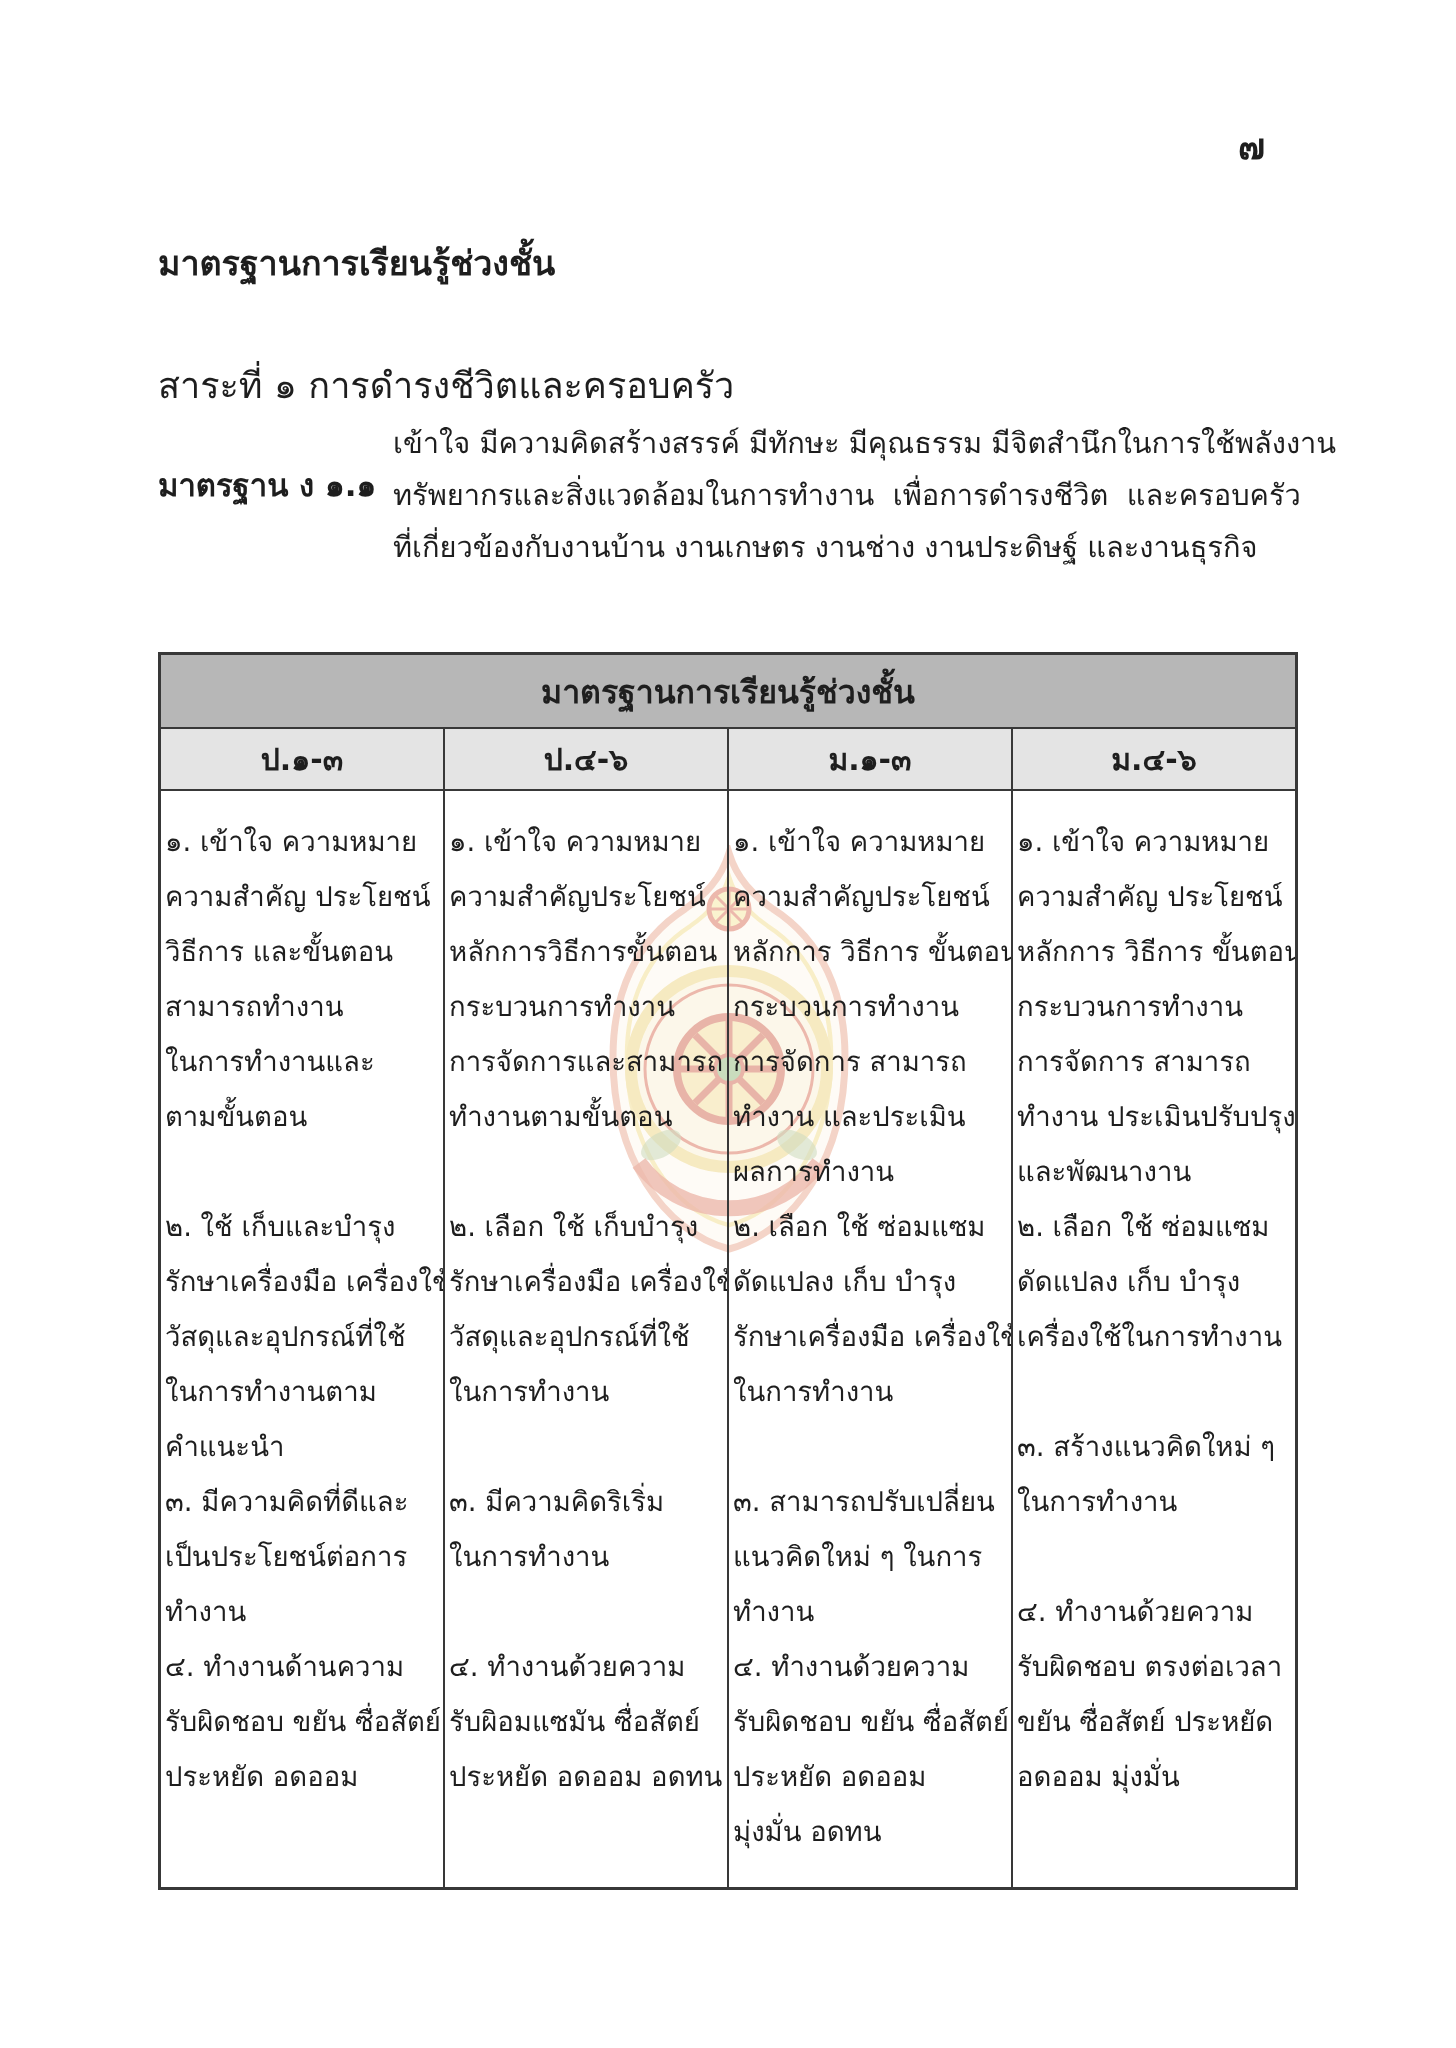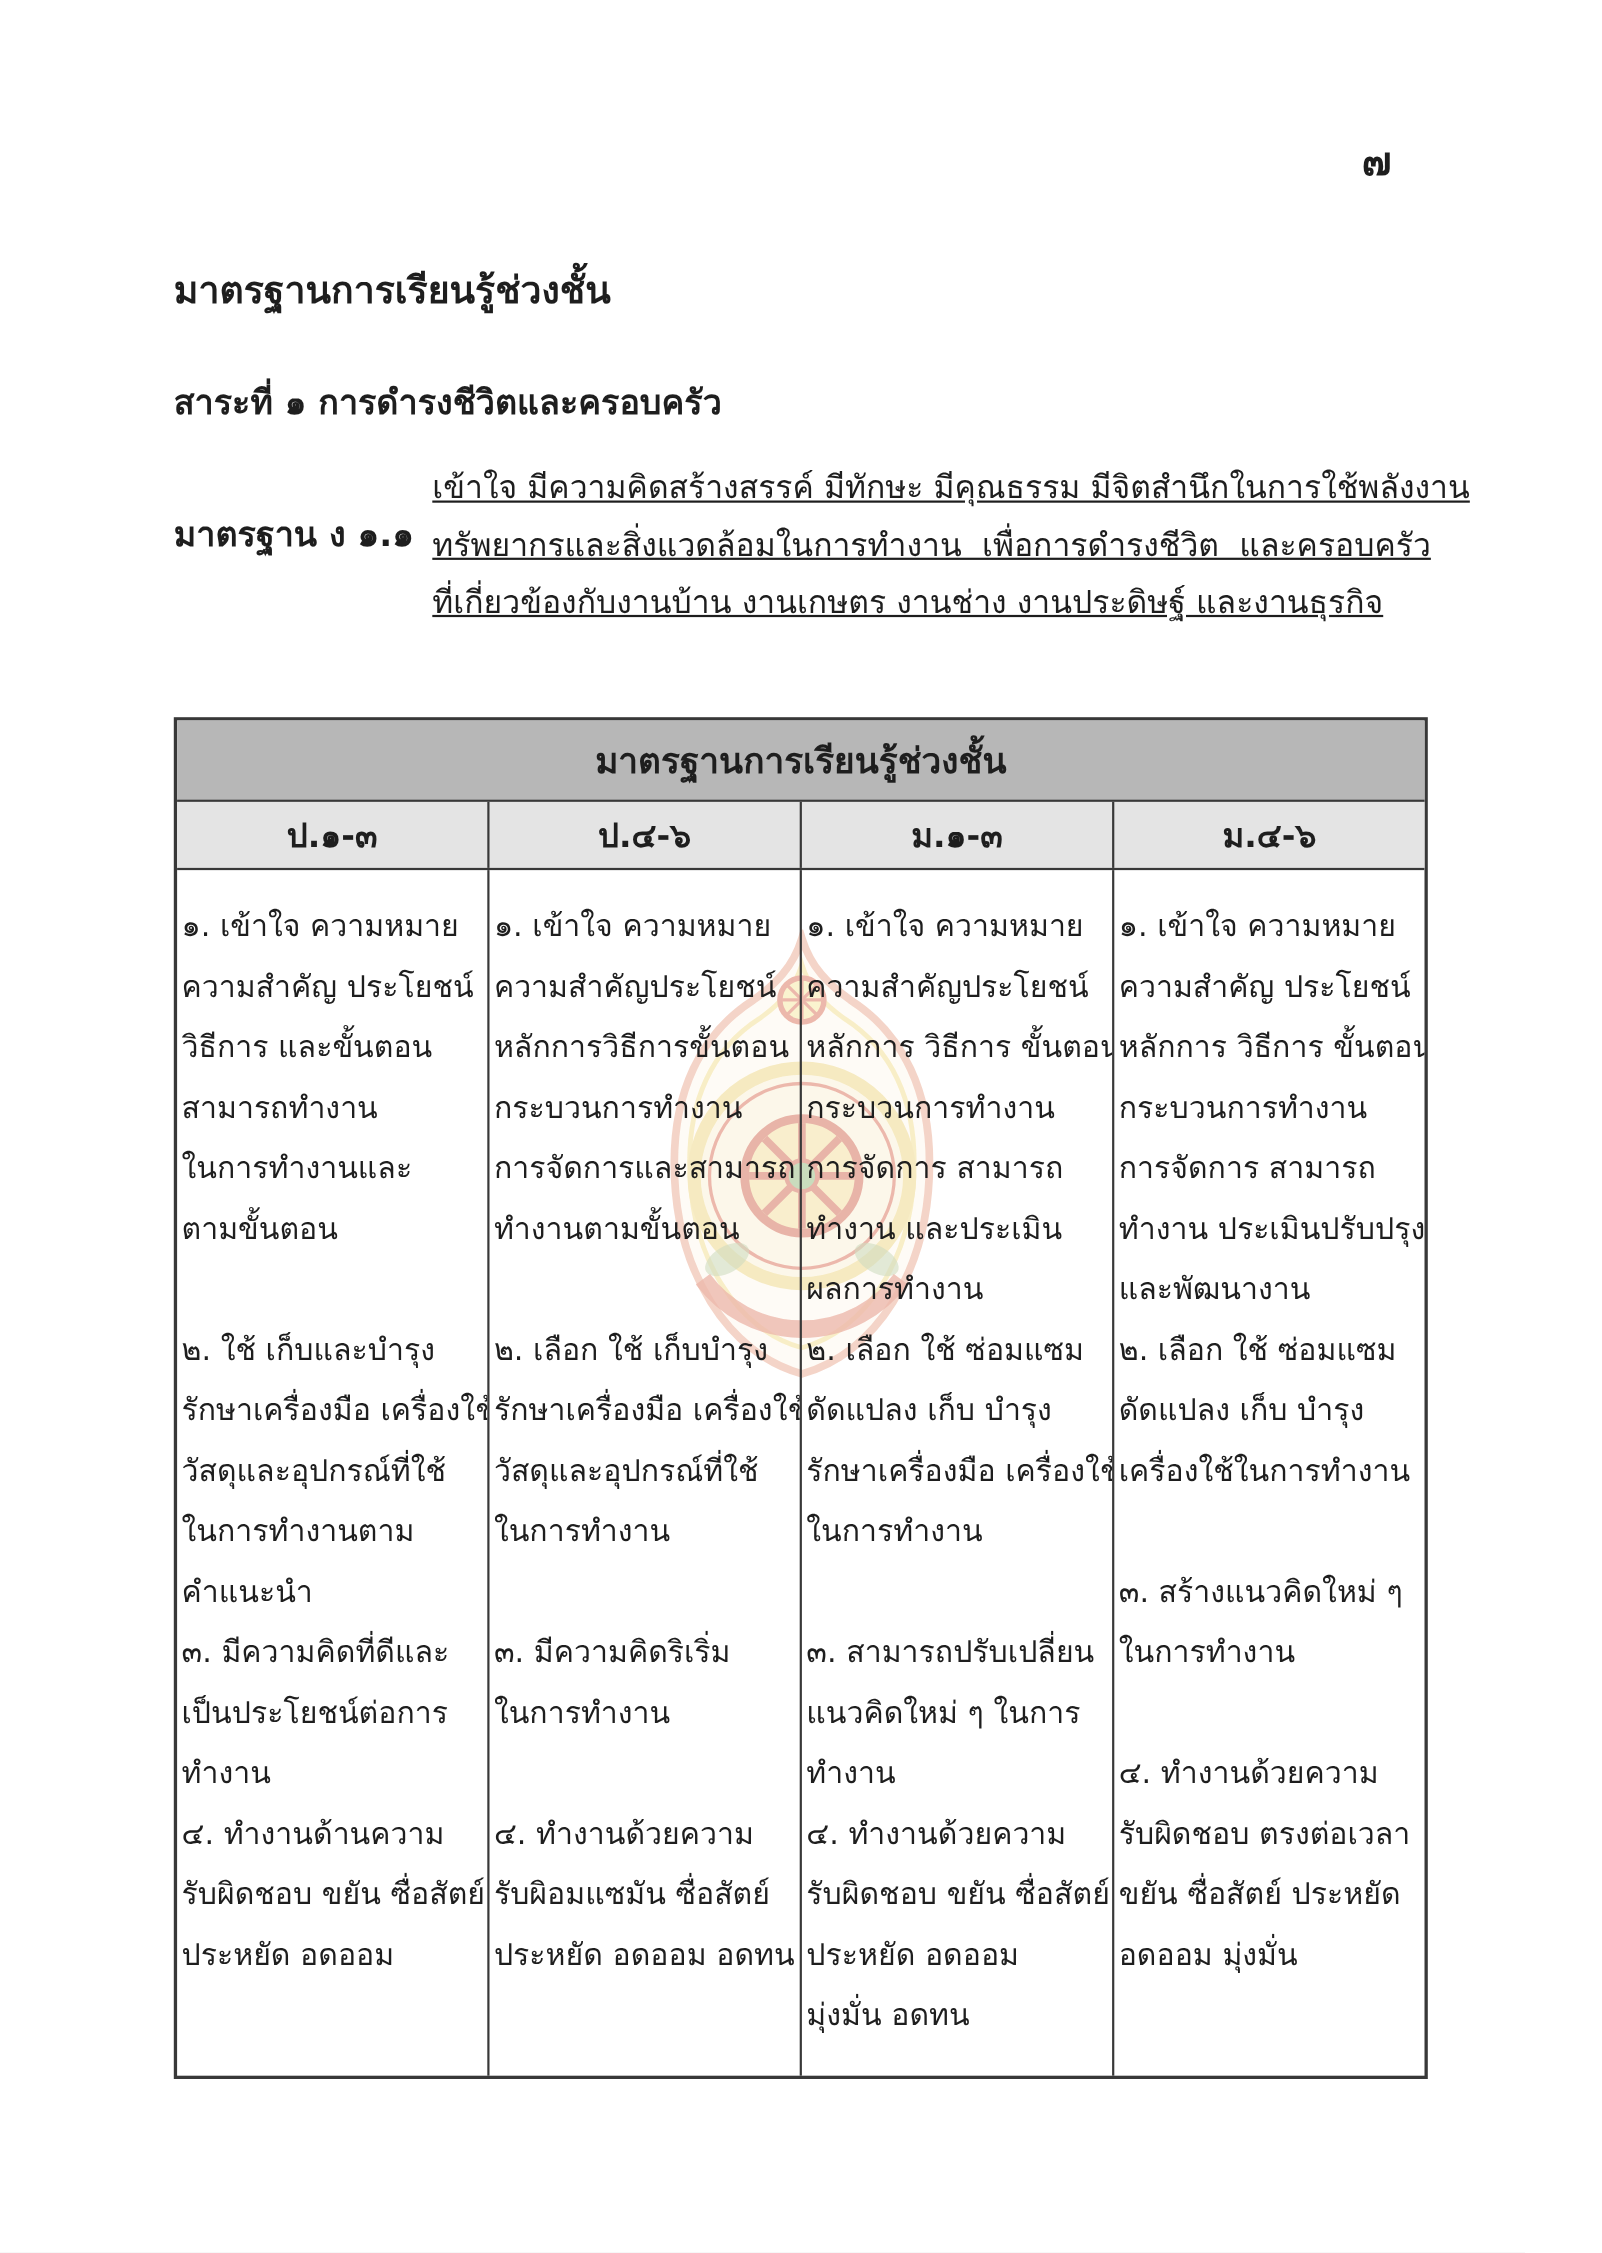--- a/index.html
+++ b/index.html
@@ -13,35 +13,35 @@
   }
   .page-number{
     position:absolute;top:118px;left:1238px;
     font-size:36px;font-weight:bold;
   }
   .doc-heading{
     position:absolute;top:236px;left:158px;
     font-size:34px;font-weight:bold;white-space:pre;
   }
   .section-title{
-    position:absolute;top:340px;left:158px;
-    font-size:31px;font-weight:bold;white-space:pre;
+    position:absolute;top:357px;left:158px;
+    font-size:36px;font-weight:normal;white-space:pre;
   }
   .standard-block{
     position:absolute;top:417px;left:158px;width:1160px;
   }
   .standard-label{
     position:absolute;top:5px;left:0;
     font-size:31px;font-weight:bold;white-space:pre;margin-top:38px;
   }
   .standard-text{
     margin-left:235px;width:940px;
   }
   .std-line{
-    font-size:29px;line-height:52px;white-space:pre;text-decoration:underline;
+    font-size:29px;line-height:52px;white-space:pre;
   }
   
   .std-table{
     position:absolute;left:158px;top:652px;width:1140px;height:1238px;
     border:3px solid #383838;box-sizing:border-box;
     background:transparent;z-index:2;
   }
   .t-title{
     height:72px;border-bottom:2px solid #383838;
     background:#b7b7b7;

